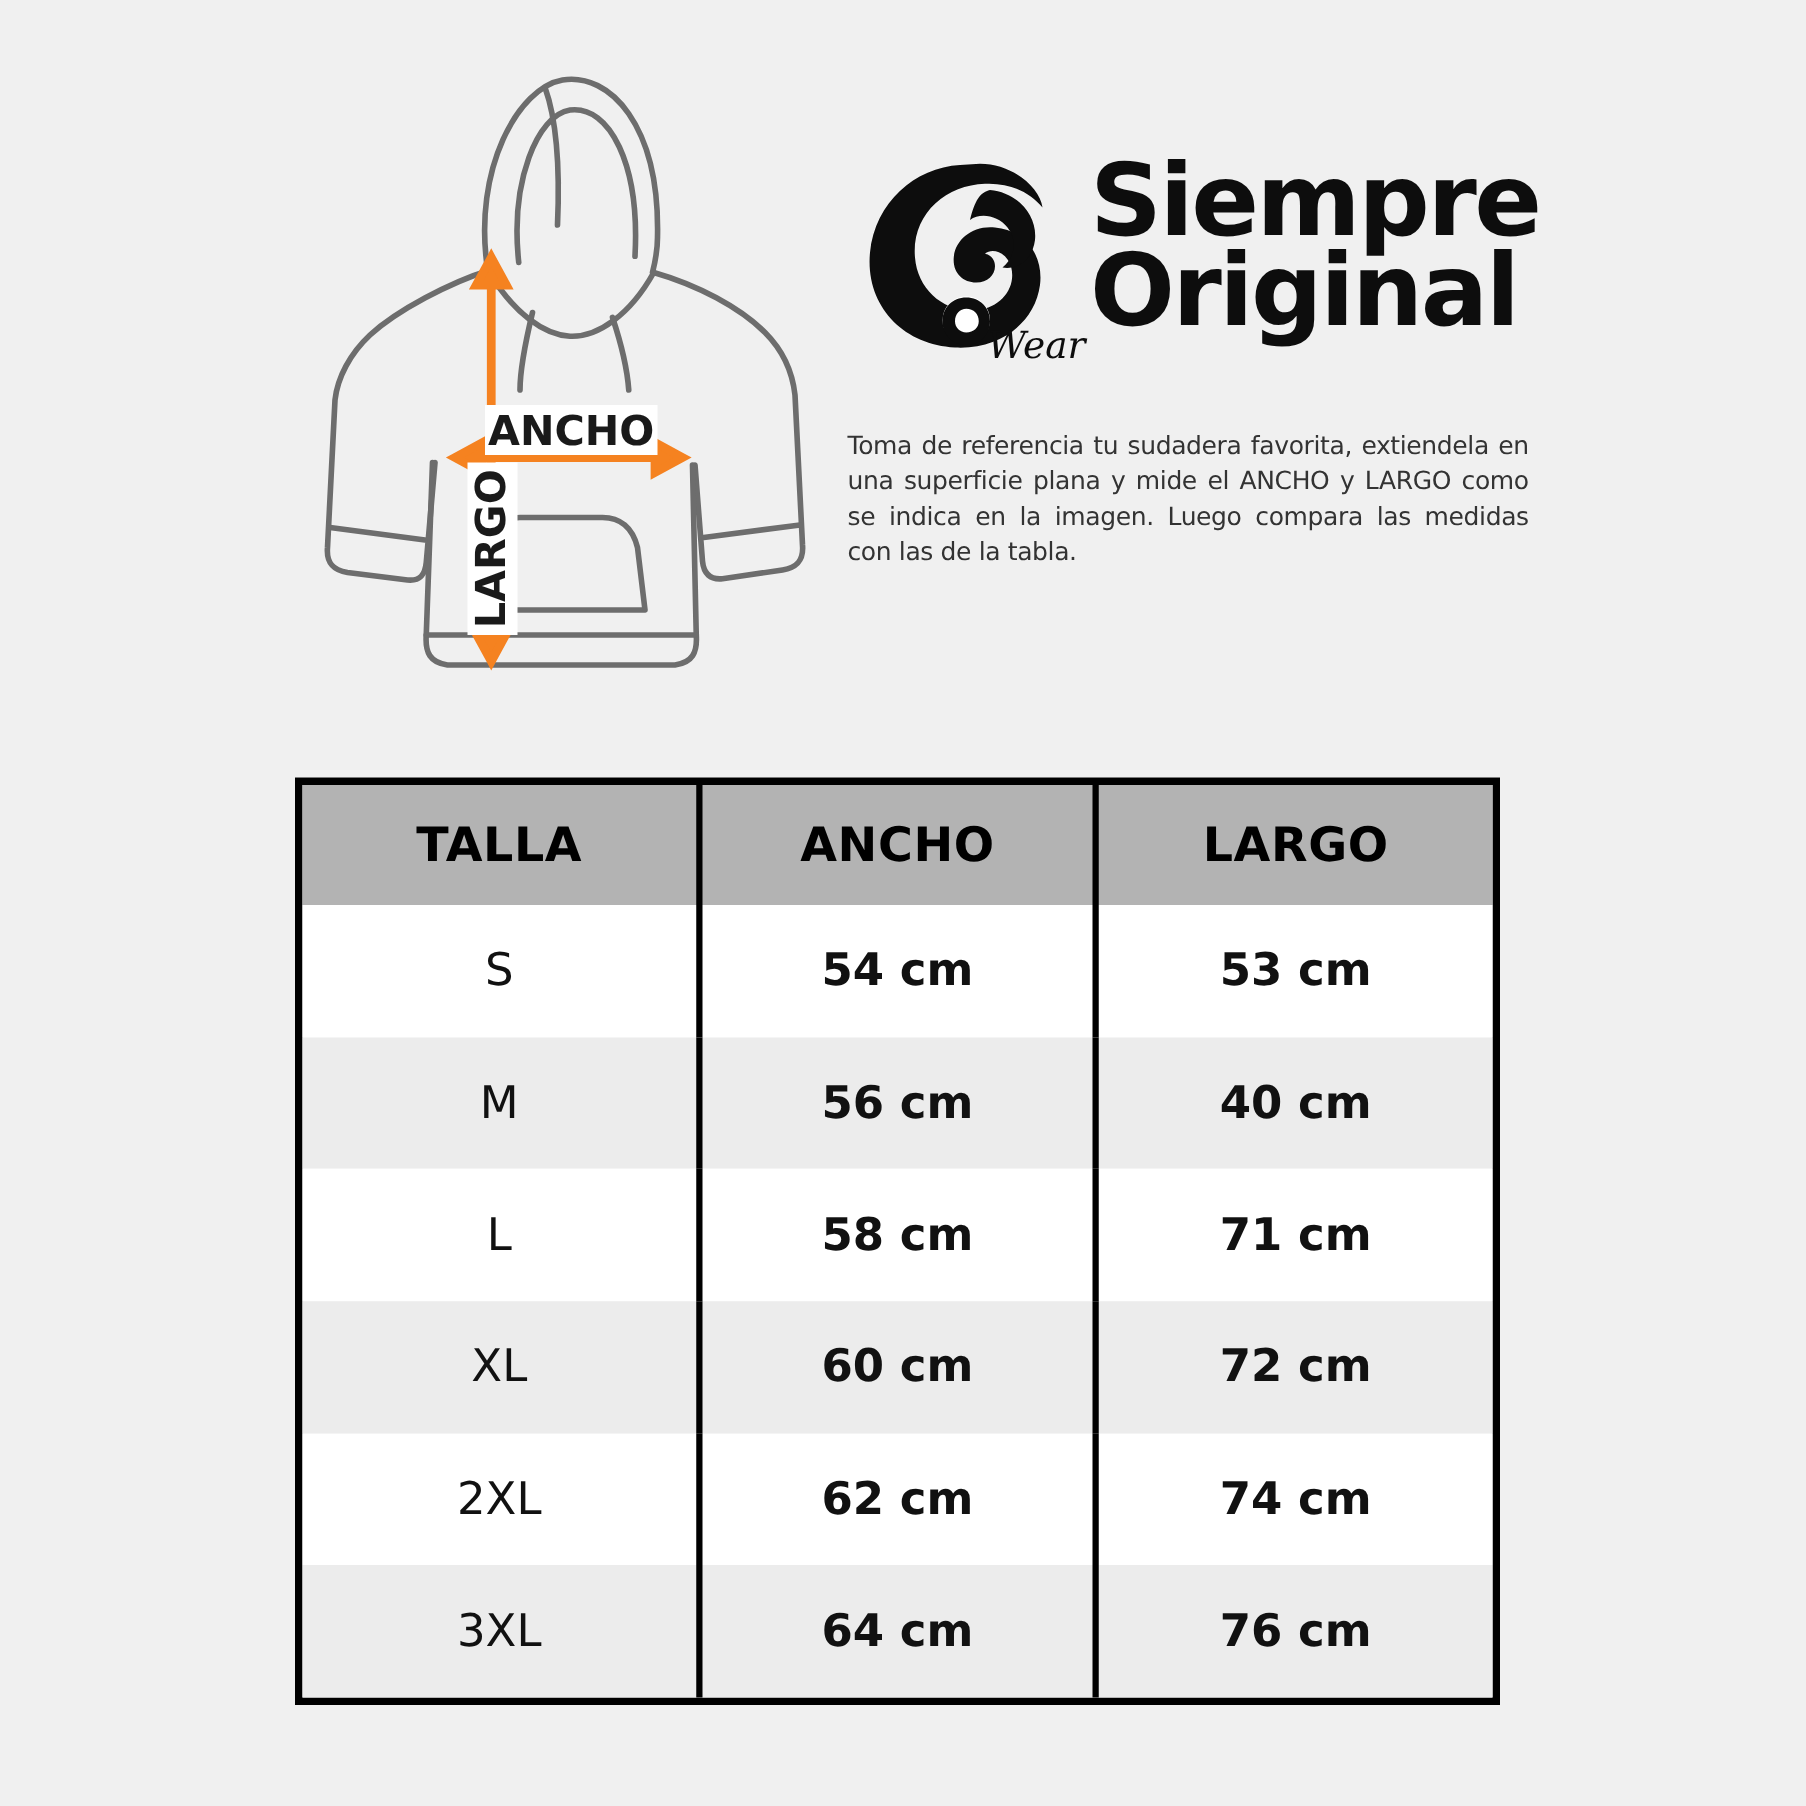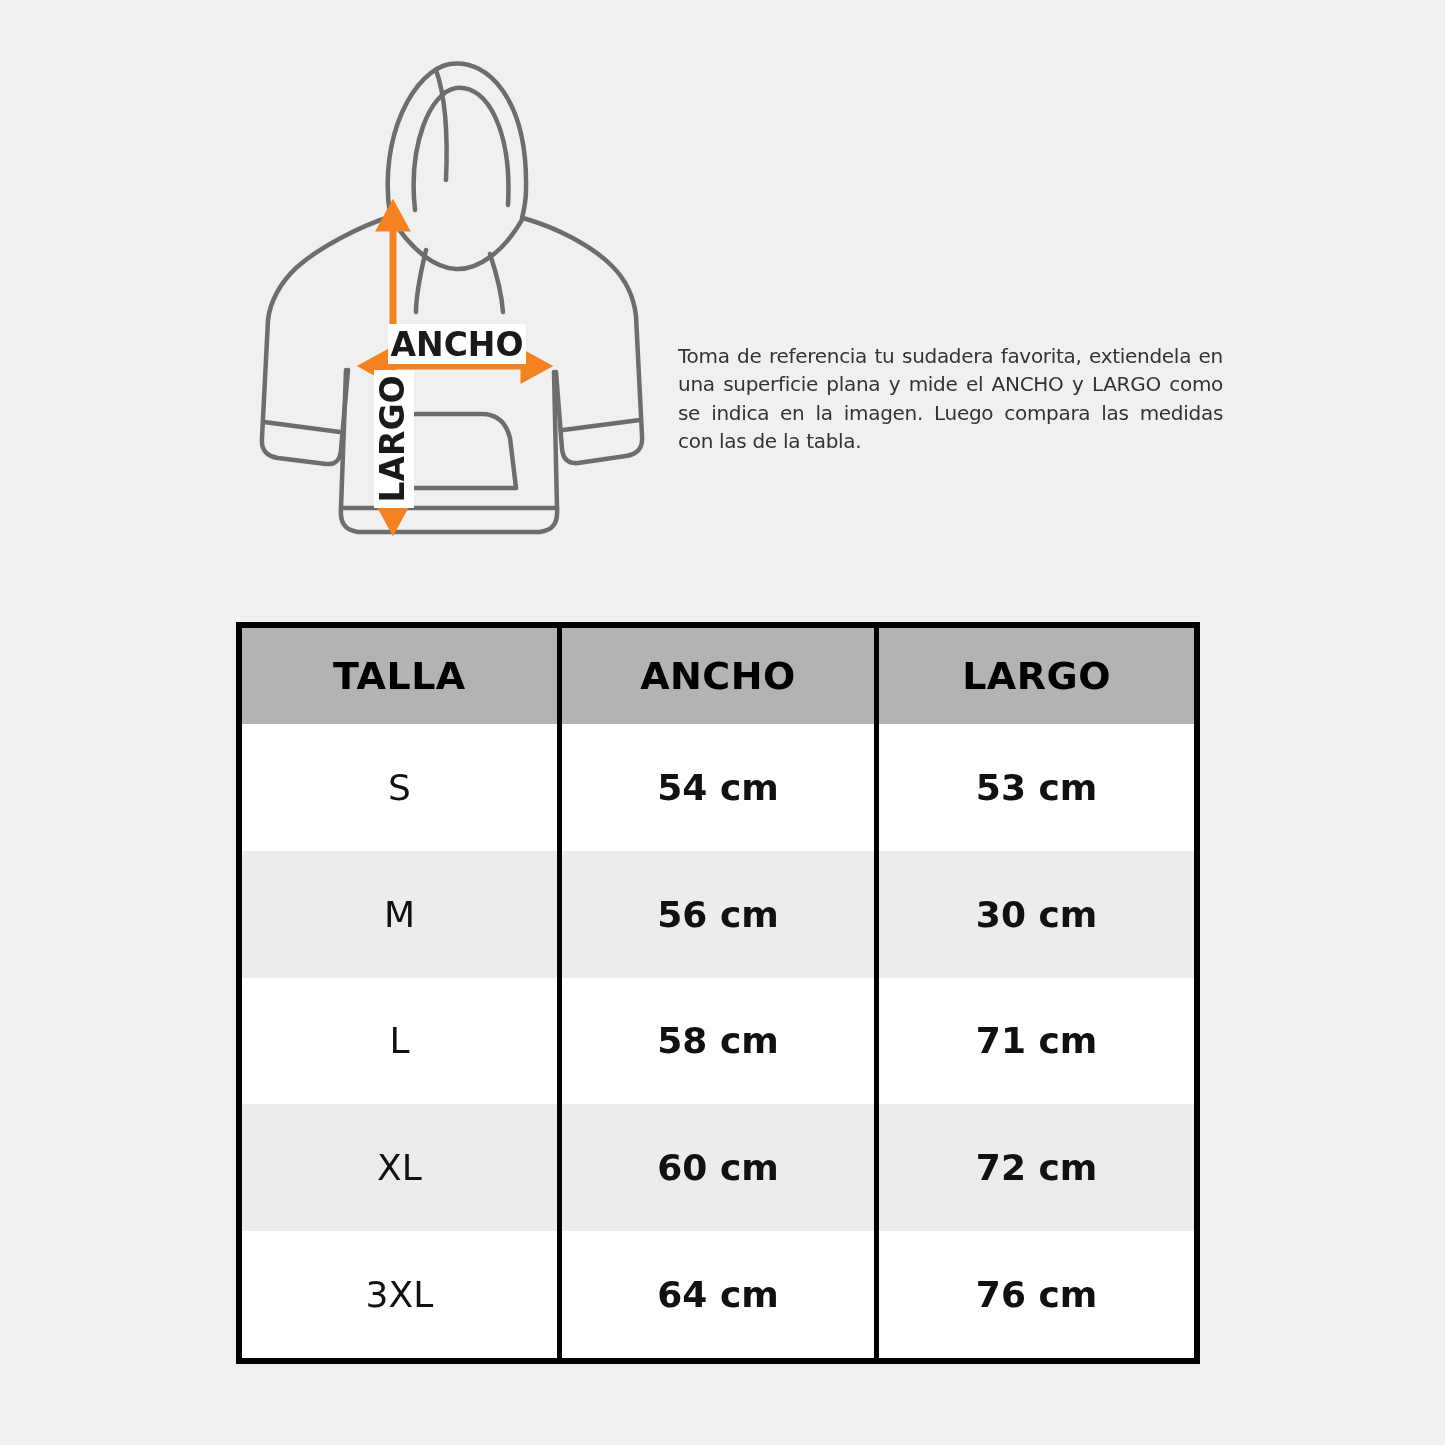--- a/index.html
+++ b/index.html
@@ -172,20 +172,44 @@
         </g>
 
         <rect x="148" y="284" width="138" height="40" fill="#ffffff"></rect>
         <text x="217" y="316" text-anchor="middle" font-family="DejaVu Sans, sans-serif" font-size="33" font-weight="bold" fill="#1a1a1a">ANCHO</text>
 
         <rect x="134" y="330" width="40" height="138" fill="#ffffff"></rect>
         <text x="164" y="399" text-anchor="middle" transform="rotate(-90 164 399)" font-family="DejaVu Sans, sans-serif" font-size="33" font-weight="bold" fill="#1a1a1a">LARGO</text>
       </svg>
     </div>
 
+    <div class="brand-block">
+      <svg class="logo-svg" viewBox="0 0 560 200" width="560" height="200" xmlns="http://www.w3.org/2000/svg">
+
+        <g fill="#0d0d0d">
+          <path d="M96 22 C60 24 28 52 24 92 C20 134 50 166 92 168 C128 170 156 148 160 118
+                   C163 94 148 74 124 72 C106 70 92 82 91 96 C90 108 98 116 109 116
+                   C118 116 124 110 124 103 C124 98 121 94 116 93
+                   C122 88 134 92 137 104 C141 120 129 136 110 138
+                   C84 141 62 122 60 96 C57 62 84 38 116 37
+                   C136 36 152 44 162 56 C160 40 138 21 112 21 Z"></path>
+          <path d="M120 42 C142 44 158 62 156 82 C154 98 142 106 130 104
+                   C140 96 142 82 134 72 C126 62 112 60 104 66 C108 50 112 44 120 42 Z"></path>
+          <ellipse cx="101" cy="146" rx="19" ry="19" fill="#ffffff"></ellipse>
+          <path d="M101 128 C112 128 120 136 120 147 C120 158 112 166 101 166
+                   C90 166 82 158 82 147 C82 136 90 128 101 128 Z
+                   M101 137 C96 137 92 141 92 147 C92 152 96 156 101 156
+                   C107 156 111 152 111 147 C111 141 107 137 101 137 Z"></path>
+        </g>
+
+        <text x="200" y="78" font-family="DejaVu Sans, sans-serif" font-size="80" font-weight="bold" fill="#0d0d0d" letter-spacing="-2">Siempre</text>
+        <text x="200" y="150" font-family="DejaVu Sans, sans-serif" font-size="80" font-weight="bold" fill="#0d0d0d" letter-spacing="-2">Original</text>
+        <text x="118" y="176" font-family="DejaVu Serif, serif" font-size="30" font-style="italic" fill="#0d0d0d">Wear</text>
+      </svg>
+    </div>
 
     <p class="instructions">Toma de referencia tu sudadera favorita, extiendela en una superficie plana y mide el ANCHO y LARGO como se indica en la imagen. Luego compara las medidas con las de la tabla.</p>
   </div>
 
   <div class="table-wrap">
     <table class="size-table">
       <thead>
         <tr>
           <th class="col-talla">TALLA</th>
           <th class="col-ancho">ANCHO</th>
@@ -194,33 +218,38 @@
       </thead>
       <tbody>
         <tr>
           <td class="talla col-talla">S</td>
           <td class="val col-ancho">54 cm</td>
           <td class="val col-largo">53 cm</td>
         </tr>
         <tr>
           <td class="talla col-talla">M</td>
           <td class="val col-ancho">56 cm</td>
-          <td class="val col-largo">30 cm</td>
+          <td class="val col-largo">40 cm</td>
         </tr>
         <tr>
           <td class="talla col-talla">L</td>
           <td class="val col-ancho">58 cm</td>
           <td class="val col-largo">71 cm</td>
         </tr>
         <tr>
           <td class="talla col-talla">XL</td>
           <td class="val col-ancho">60 cm</td>
           <td class="val col-largo">72 cm</td>
         </tr>
         <tr>
+          <td class="talla col-talla">2XL</td>
+          <td class="val col-ancho">62 cm</td>
+          <td class="val col-largo">74 cm</td>
+        </tr>
+        <tr>
           <td class="talla col-talla">3XL</td>
           <td class="val col-ancho">64 cm</td>
           <td class="val col-largo">76 cm</td>
         </tr>
       </tbody>
     </table>
   </div>
 
 </div>
 

